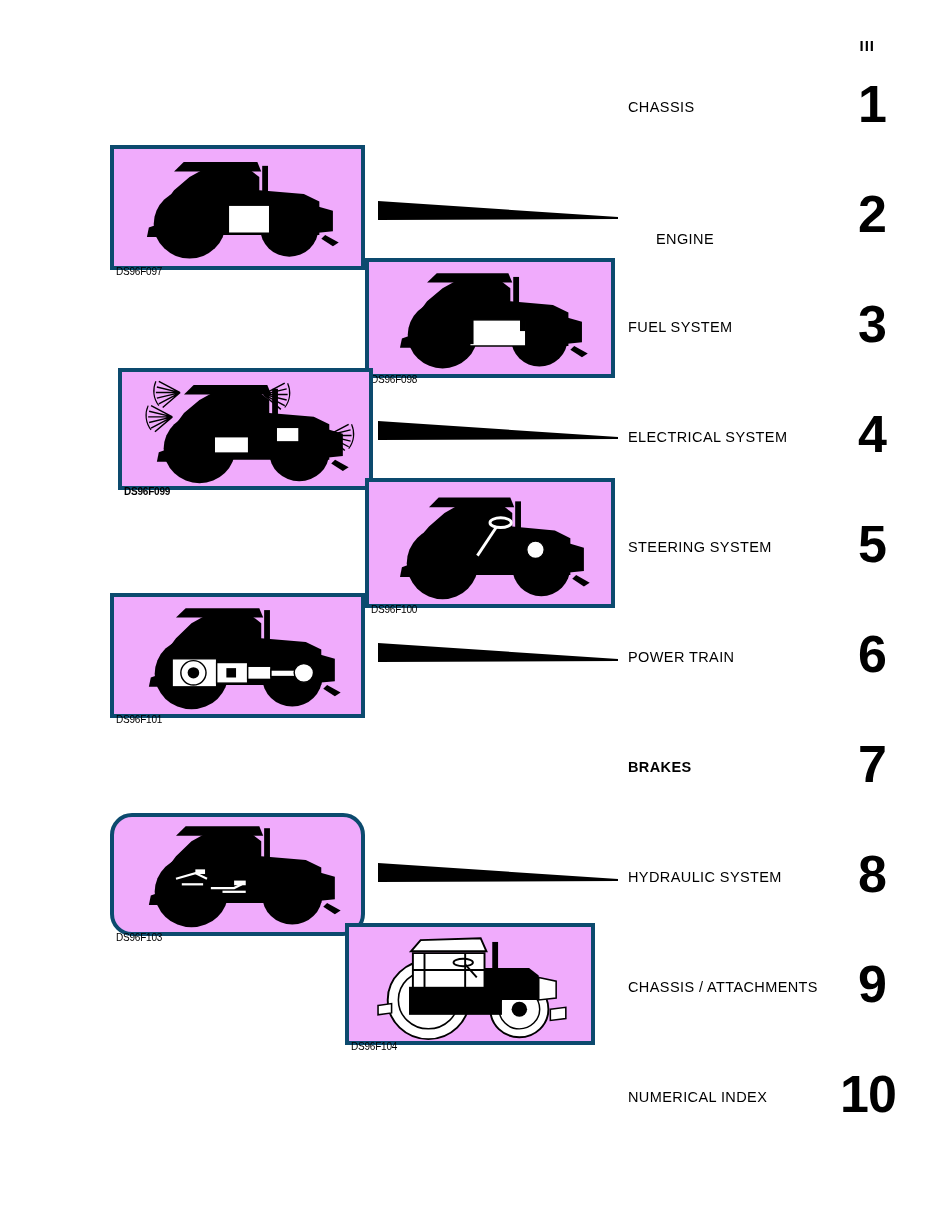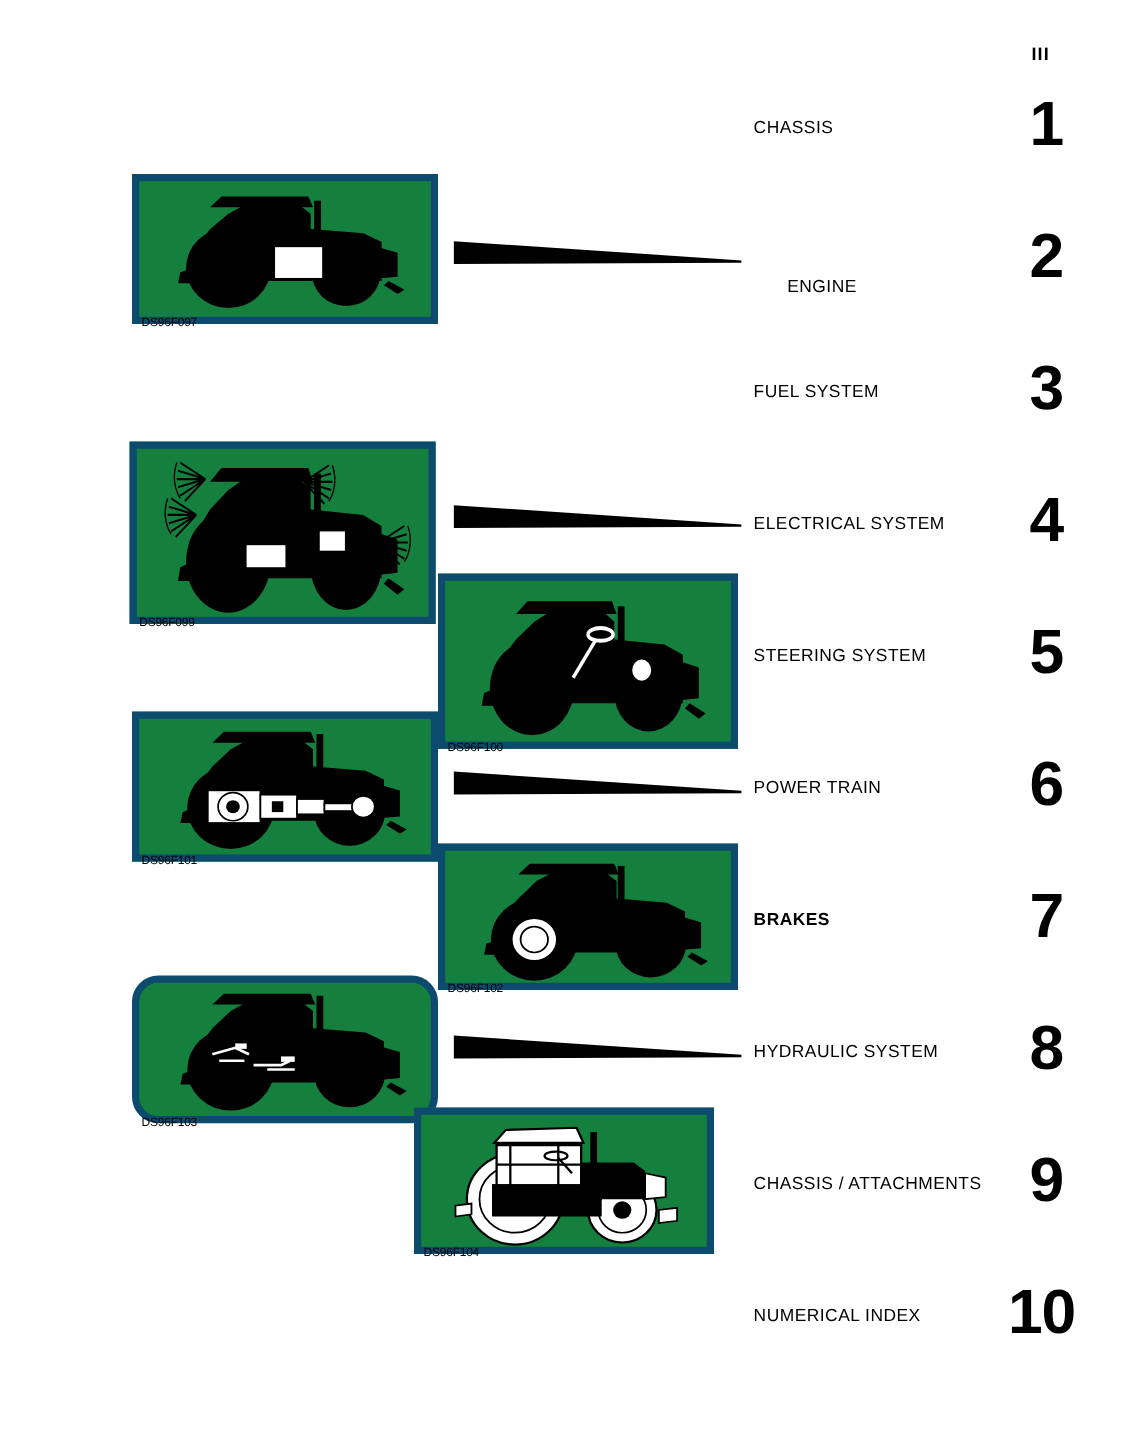--- a/index.html
+++ b/index.html
@@ -26,22 +26,22 @@
     top: 38px;
     font-size: 15px;
     font-weight: bold;
     letter-spacing: 1px;
     line-height: 1;
   }
 
   
   .illus-box {
     position: absolute;
-    border: 6px solid #0c4a6e;
-    background: #15803d;
+    border: 4px solid #0c4a6e;
+    background: #f0abfc;
     box-sizing: border-box;
     padding-left: 32px;
   }
   .illus-box .art {
     position: absolute;
     inset: 0;
     overflow: hidden;
   }
   .illus-box svg {
     display: block;
@@ -119,22 +119,47 @@
           <rect x="160" y="58" width="5" height="34"></rect>
           <path d="M168 52 l14 0 l0 4 l-14 0 z"></path>
           <path d="M170 58 l12 0 l0 3 l-12 0 z"></path>
           <path d="M172 64 l10 0 l0 3 l-10 0 z"></path>
         </g>
       </svg>
     </div>
     <div class="caption">DS96F097</div>
   </div>
 
-
-  <div class="illus-box" style="left:108px; top:368px; width:255px; height:152px;">
+  <div class="illus-box" style="left:365px; top:258px; width:250px; height:120px;">
+    <div class="art">
+      <svg viewBox="0 0 250 120" preserveAspectRatio="none" aria-hidden="true">
+        <g fill="#000">
+          <circle cx="76" cy="78" r="36"></circle>
+          <circle cx="176" cy="83" r="29"></circle>
+          <path d="M50 56 L50 90 L206 90 L206 54 L190 46 L146 42 L146 28 L136 20 L90 20 L76 28 L60 42 Z"></path>
+          <path d="M60 22 L70 12 L144 12 L148 22 Z"></path>
+          <path d="M34 82 L50 76 L50 92 L32 92 Z"></path>
+          <path d="M200 58 L220 64 L220 86 L200 88 Z"></path>
+          <path d="M212 90 L226 98 L220 102 L208 94 Z"></path>
+          <rect x="149" y="16" width="6" height="42"></rect>
+        </g>
+
+        <g fill="#fff" stroke="#000" stroke-width="1.6">
+          <rect x="104" y="62" width="58" height="28"></rect>
+        </g>
+        <g fill="#000">
+          <path d="M100 62 l8 0 l0 26 l-8 0 z"></path>
+          <rect x="156" y="56" width="6" height="18"></rect>
+        </g>
+      </svg>
+    </div>
+    <div class="caption">DS96F098</div>
+  </div>
+
+  <div class="illus-box" style="left:118px; top:368px; width:255px; height:122px;font-weight:bold;">
     <div class="art">
       <svg viewBox="0 0 255 122" preserveAspectRatio="none" aria-hidden="true">
         <g fill="#000">
           <circle cx="80" cy="82" r="37"></circle>
           <circle cx="183" cy="86" r="31"></circle>
           <path d="M54 58 L54 94 L214 94 L214 56 L198 48 L152 44 L152 30 L142 22 L94 22 L80 30 L64 44 Z"></path>
           <path d="M64 24 L74 14 L150 14 L154 24 Z"></path>
           <path d="M38 86 L54 80 L54 96 L36 96 Z"></path>
           <path d="M208 60 L228 66 L228 90 L208 92 Z"></path>
           <path d="M220 94 L234 102 L228 106 L216 98 Z"></path>
@@ -166,21 +191,21 @@
 
         <g fill="#fff">
           <rect x="96" y="70" width="34" height="16"></rect>
           <rect x="160" y="60" width="22" height="14"></rect>
         </g>
       </svg>
     </div>
     <div class="caption">DS96F099</div>
   </div>
 
-  <div class="illus-box" style="left:365px; top:478px; width:250px; height:146px;">
+  <div class="illus-box" style="left:365px; top:478px; width:250px; height:130px;">
     <div class="art">
       <svg viewBox="0 0 250 126" preserveAspectRatio="none" aria-hidden="true">
         <g fill="#000">
           <circle cx="76" cy="84" r="37"></circle>
           <circle cx="178" cy="88" r="30"></circle>
           <path d="M50 60 L50 96 L208 96 L208 58 L192 50 L148 46 L148 32 L138 24 L92 24 L78 32 L62 46 Z"></path>
           <path d="M62 26 L72 16 L146 16 L150 26 Z"></path>
           <path d="M34 88 L50 82 L50 98 L32 98 Z"></path>
           <path d="M202 62 L222 68 L222 92 L202 94 Z"></path>
           <path d="M214 96 L228 104 L222 108 L210 100 Z"></path>
@@ -226,42 +251,20 @@
         </g>
         <g fill="#000">
           <circle cx="82" cy="81" r="6"></circle>
           <rect x="116" y="76" width="10" height="10"></rect>
         </g>
       </svg>
     </div>
     <div class="caption">DS96F101</div>
   </div>
 
-  <div class="illus-box" style="left:365px; top:703px; width:250px; height:122px;">
-    <div class="art">
-      <svg viewBox="0 0 250 122" preserveAspectRatio="none" aria-hidden="true">
-        <g fill="#000">
-          <circle cx="78" cy="82" r="38"></circle>
-          <circle cx="180" cy="86" r="31"></circle>
-          <path d="M52 58 L52 94 L210 94 L210 56 L194 48 L150 44 L150 28 L140 20 L94 20 L80 28 L64 44 Z"></path>
-          <path d="M64 22 L74 12 L148 12 L152 22 Z"></path>
-          <path d="M36 86 L52 80 L52 96 L34 96 Z"></path>
-          <path d="M204 60 L224 66 L224 90 L204 92 Z"></path>
-          <path d="M216 94 L230 102 L224 106 L212 98 Z"></path>
-          <rect x="151" y="14" width="6" height="46"></rect>
-        </g>
-
-        <g>
-          <circle cx="78" cy="82" r="19" fill="#fff"></circle>
-          <circle cx="78" cy="82" r="12" fill="none" stroke="#000" stroke-width="1.6"></circle>
-        </g>
-      </svg>
-    </div>
-    <div class="caption">DS96F102</div>
-  </div>
 
   <div class="illus-box" style="left:110px; top:813px; width:255px; height:123px;border-radius:22px;">
     <div class="art">
       <svg viewBox="0 0 255 123" preserveAspectRatio="none" aria-hidden="true">
         <g fill="#000">
           <circle cx="80" cy="80" r="38"></circle>
           <circle cx="184" cy="84" r="31"></circle>
           <path d="M54 56 L54 92 L214 92 L214 54 L198 46 L152 42 L152 26 L142 18 L94 18 L80 26 L64 42 Z"></path>
           <path d="M64 20 L74 10 L150 10 L154 20 Z"></path>
           <path d="M38 84 L54 78 L54 94 L36 94 Z"></path>

